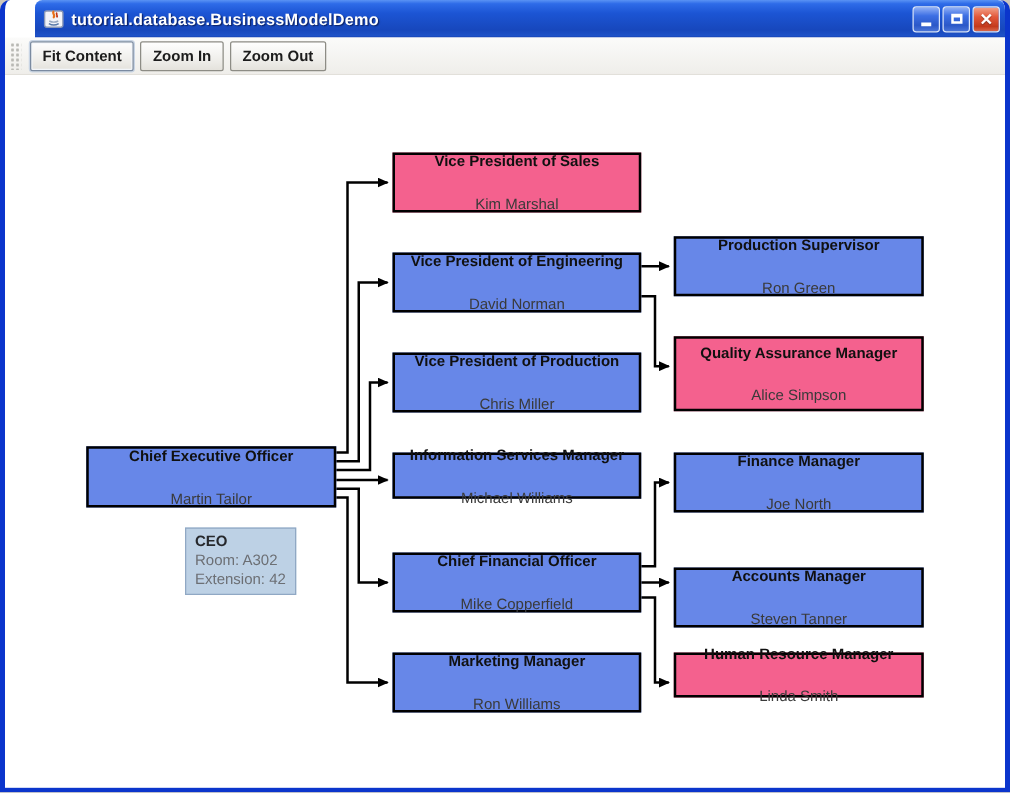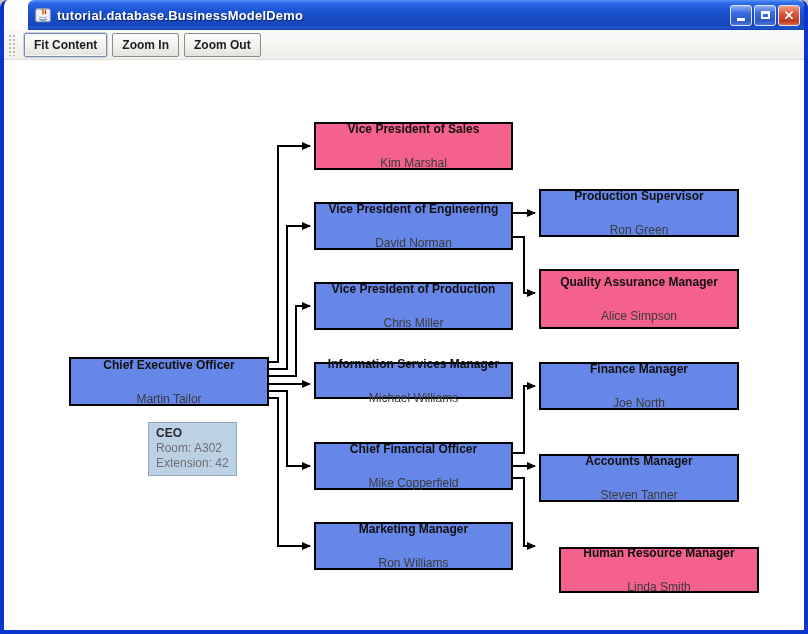--- a/index.html
+++ b/index.html
@@ -171,21 +171,21 @@
     <div class="node blue" style="left:535px;top:302px;width:200px;height:48px;">
       <div class="n-title">Finance Manager</div>
       <div class="n-name">Joe North</div>
     </div>
 
     <div class="node blue" style="left:535px;top:382px;width:200px;height:48px;margin-top:12px;">
       <div class="n-title">Accounts Manager</div>
       <div class="n-name">Steven Tanner</div>
     </div>
 
-    <div class="node pink" style="left:535px;top:487px;width:200px;height:46px;margin-left:20px;">
+    <div class="node pink" style="left:535px;top:462px;width:200px;height:36px;">
       <div class="n-title">Human Resource Manager</div>
       <div class="n-name">Linda Smith</div>
     </div>
 
     <div class="tooltip" style="left:144px;top:362px;min-width:70px;">
       <div class="t-title">CEO</div>
       <div class="t-line">Room: A302</div>
       <div class="t-line">Extension: 42</div>
     </div>
 

